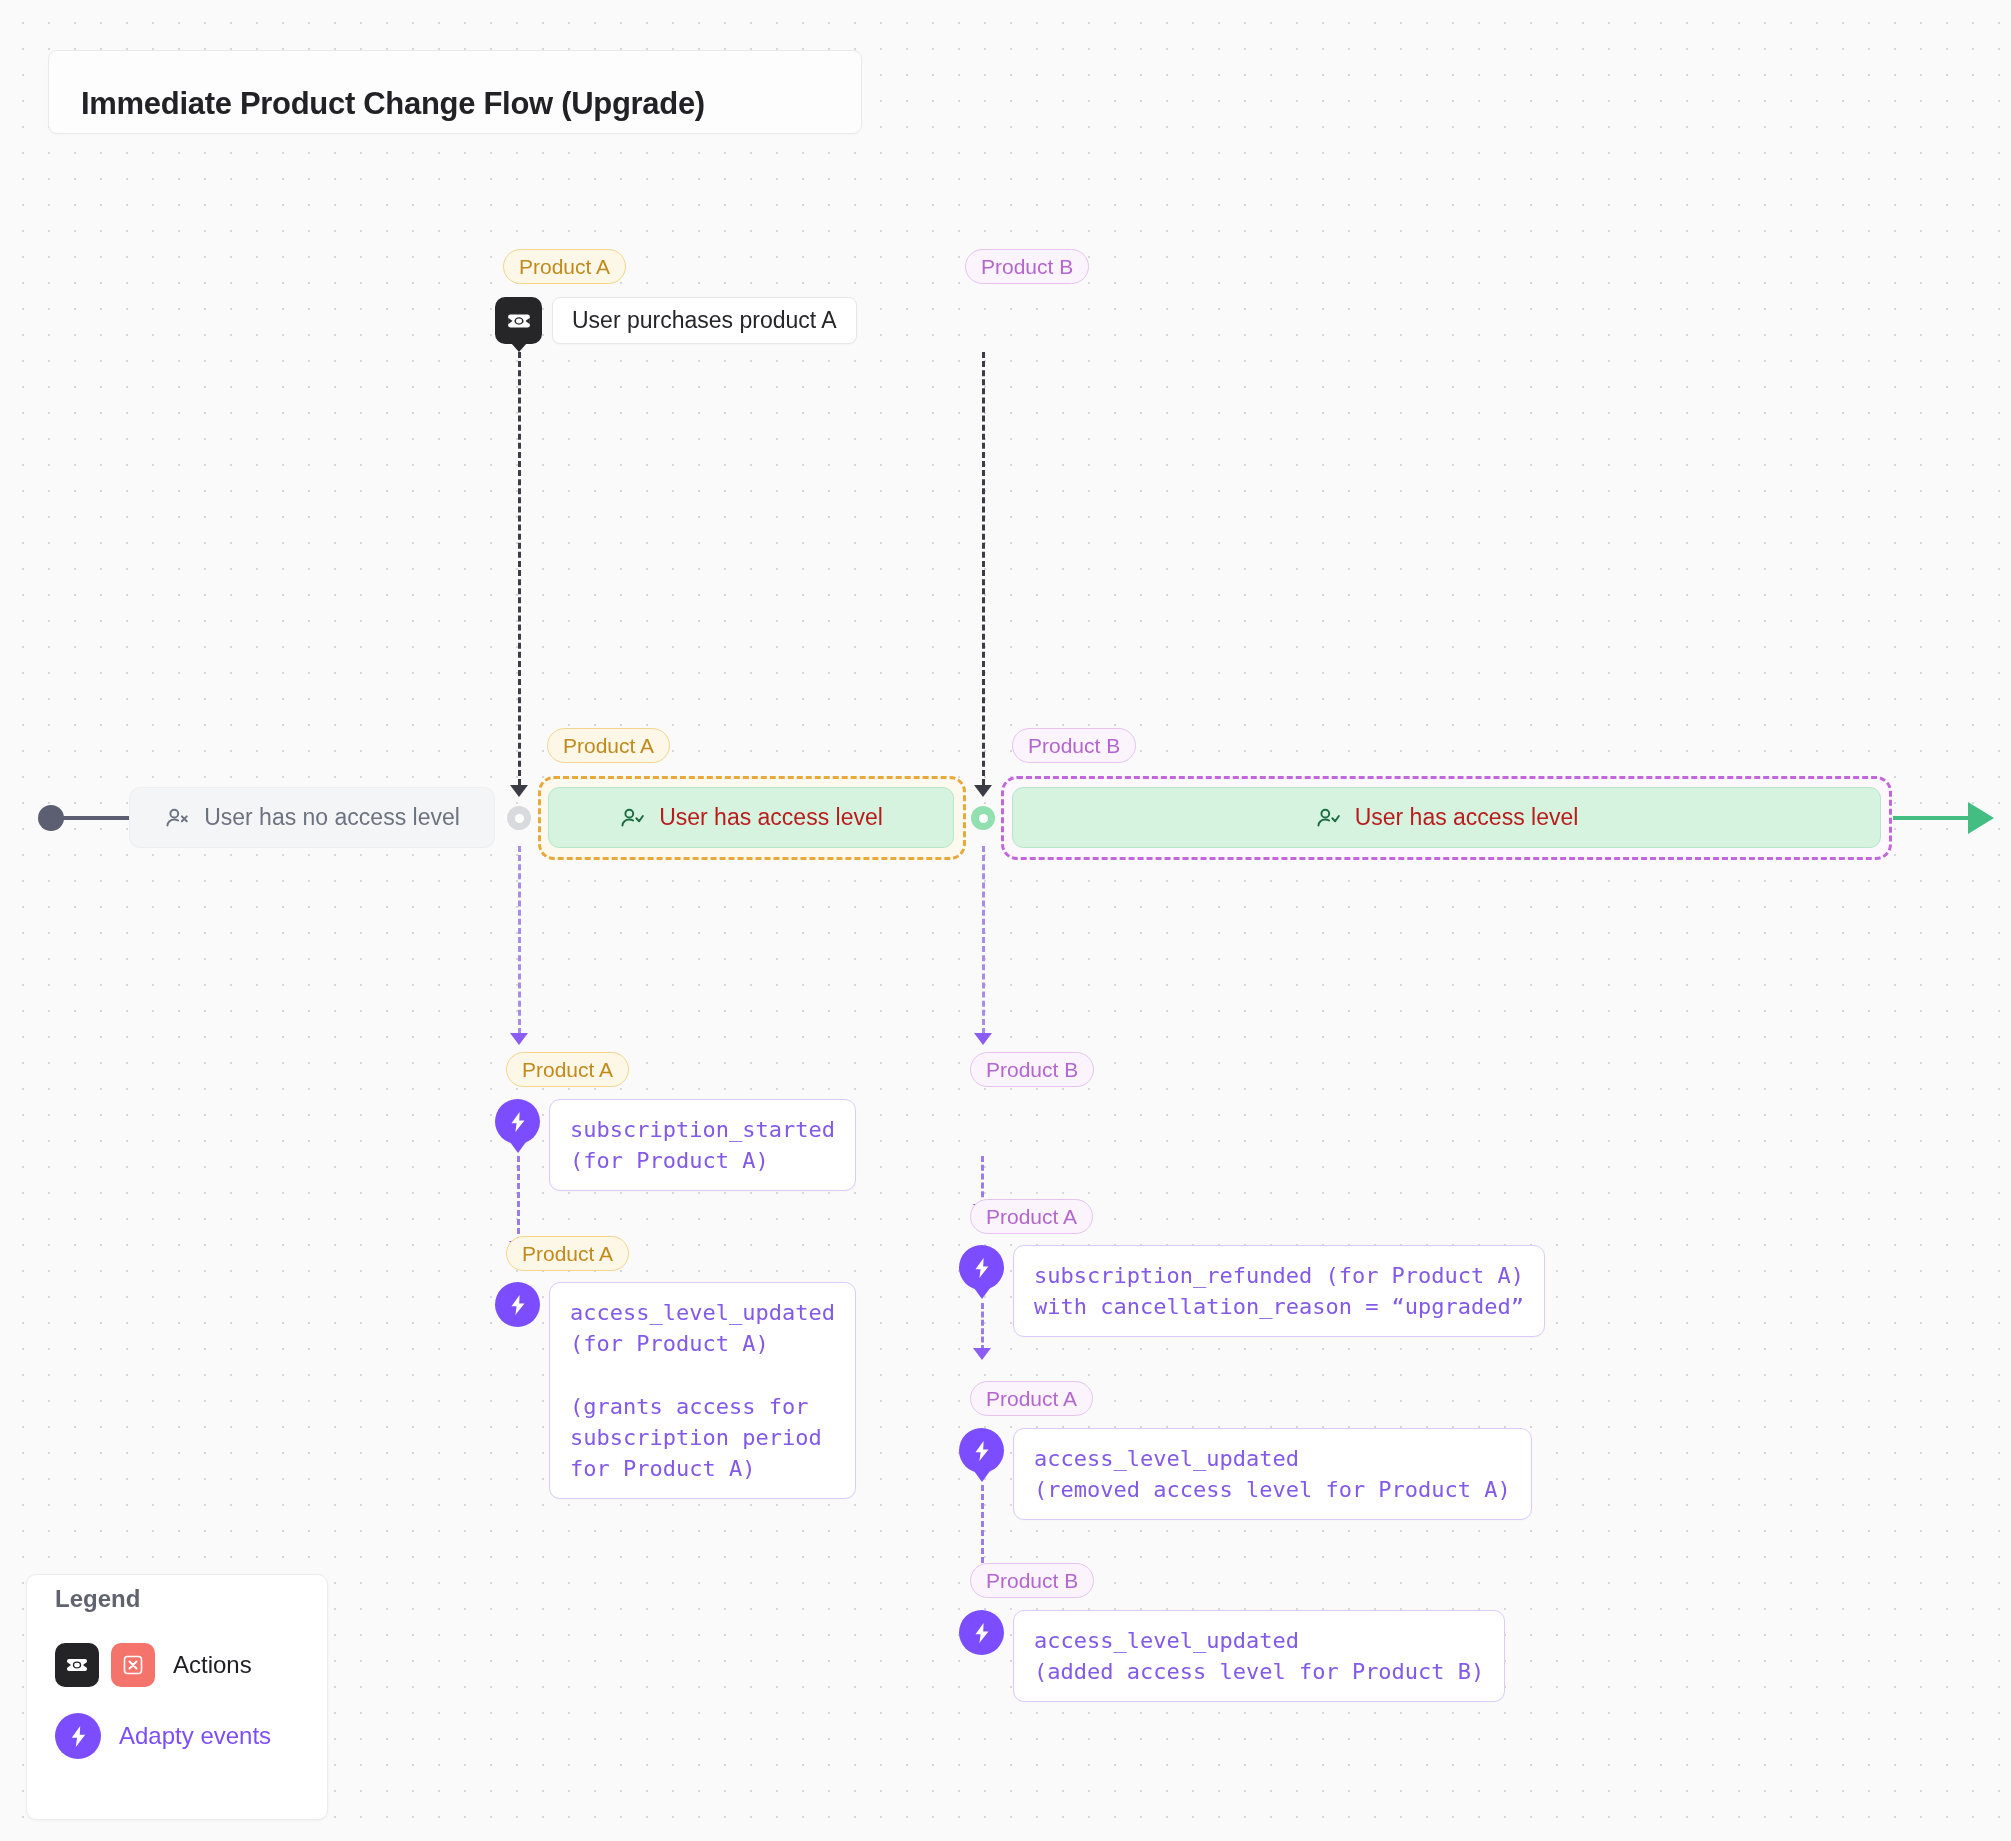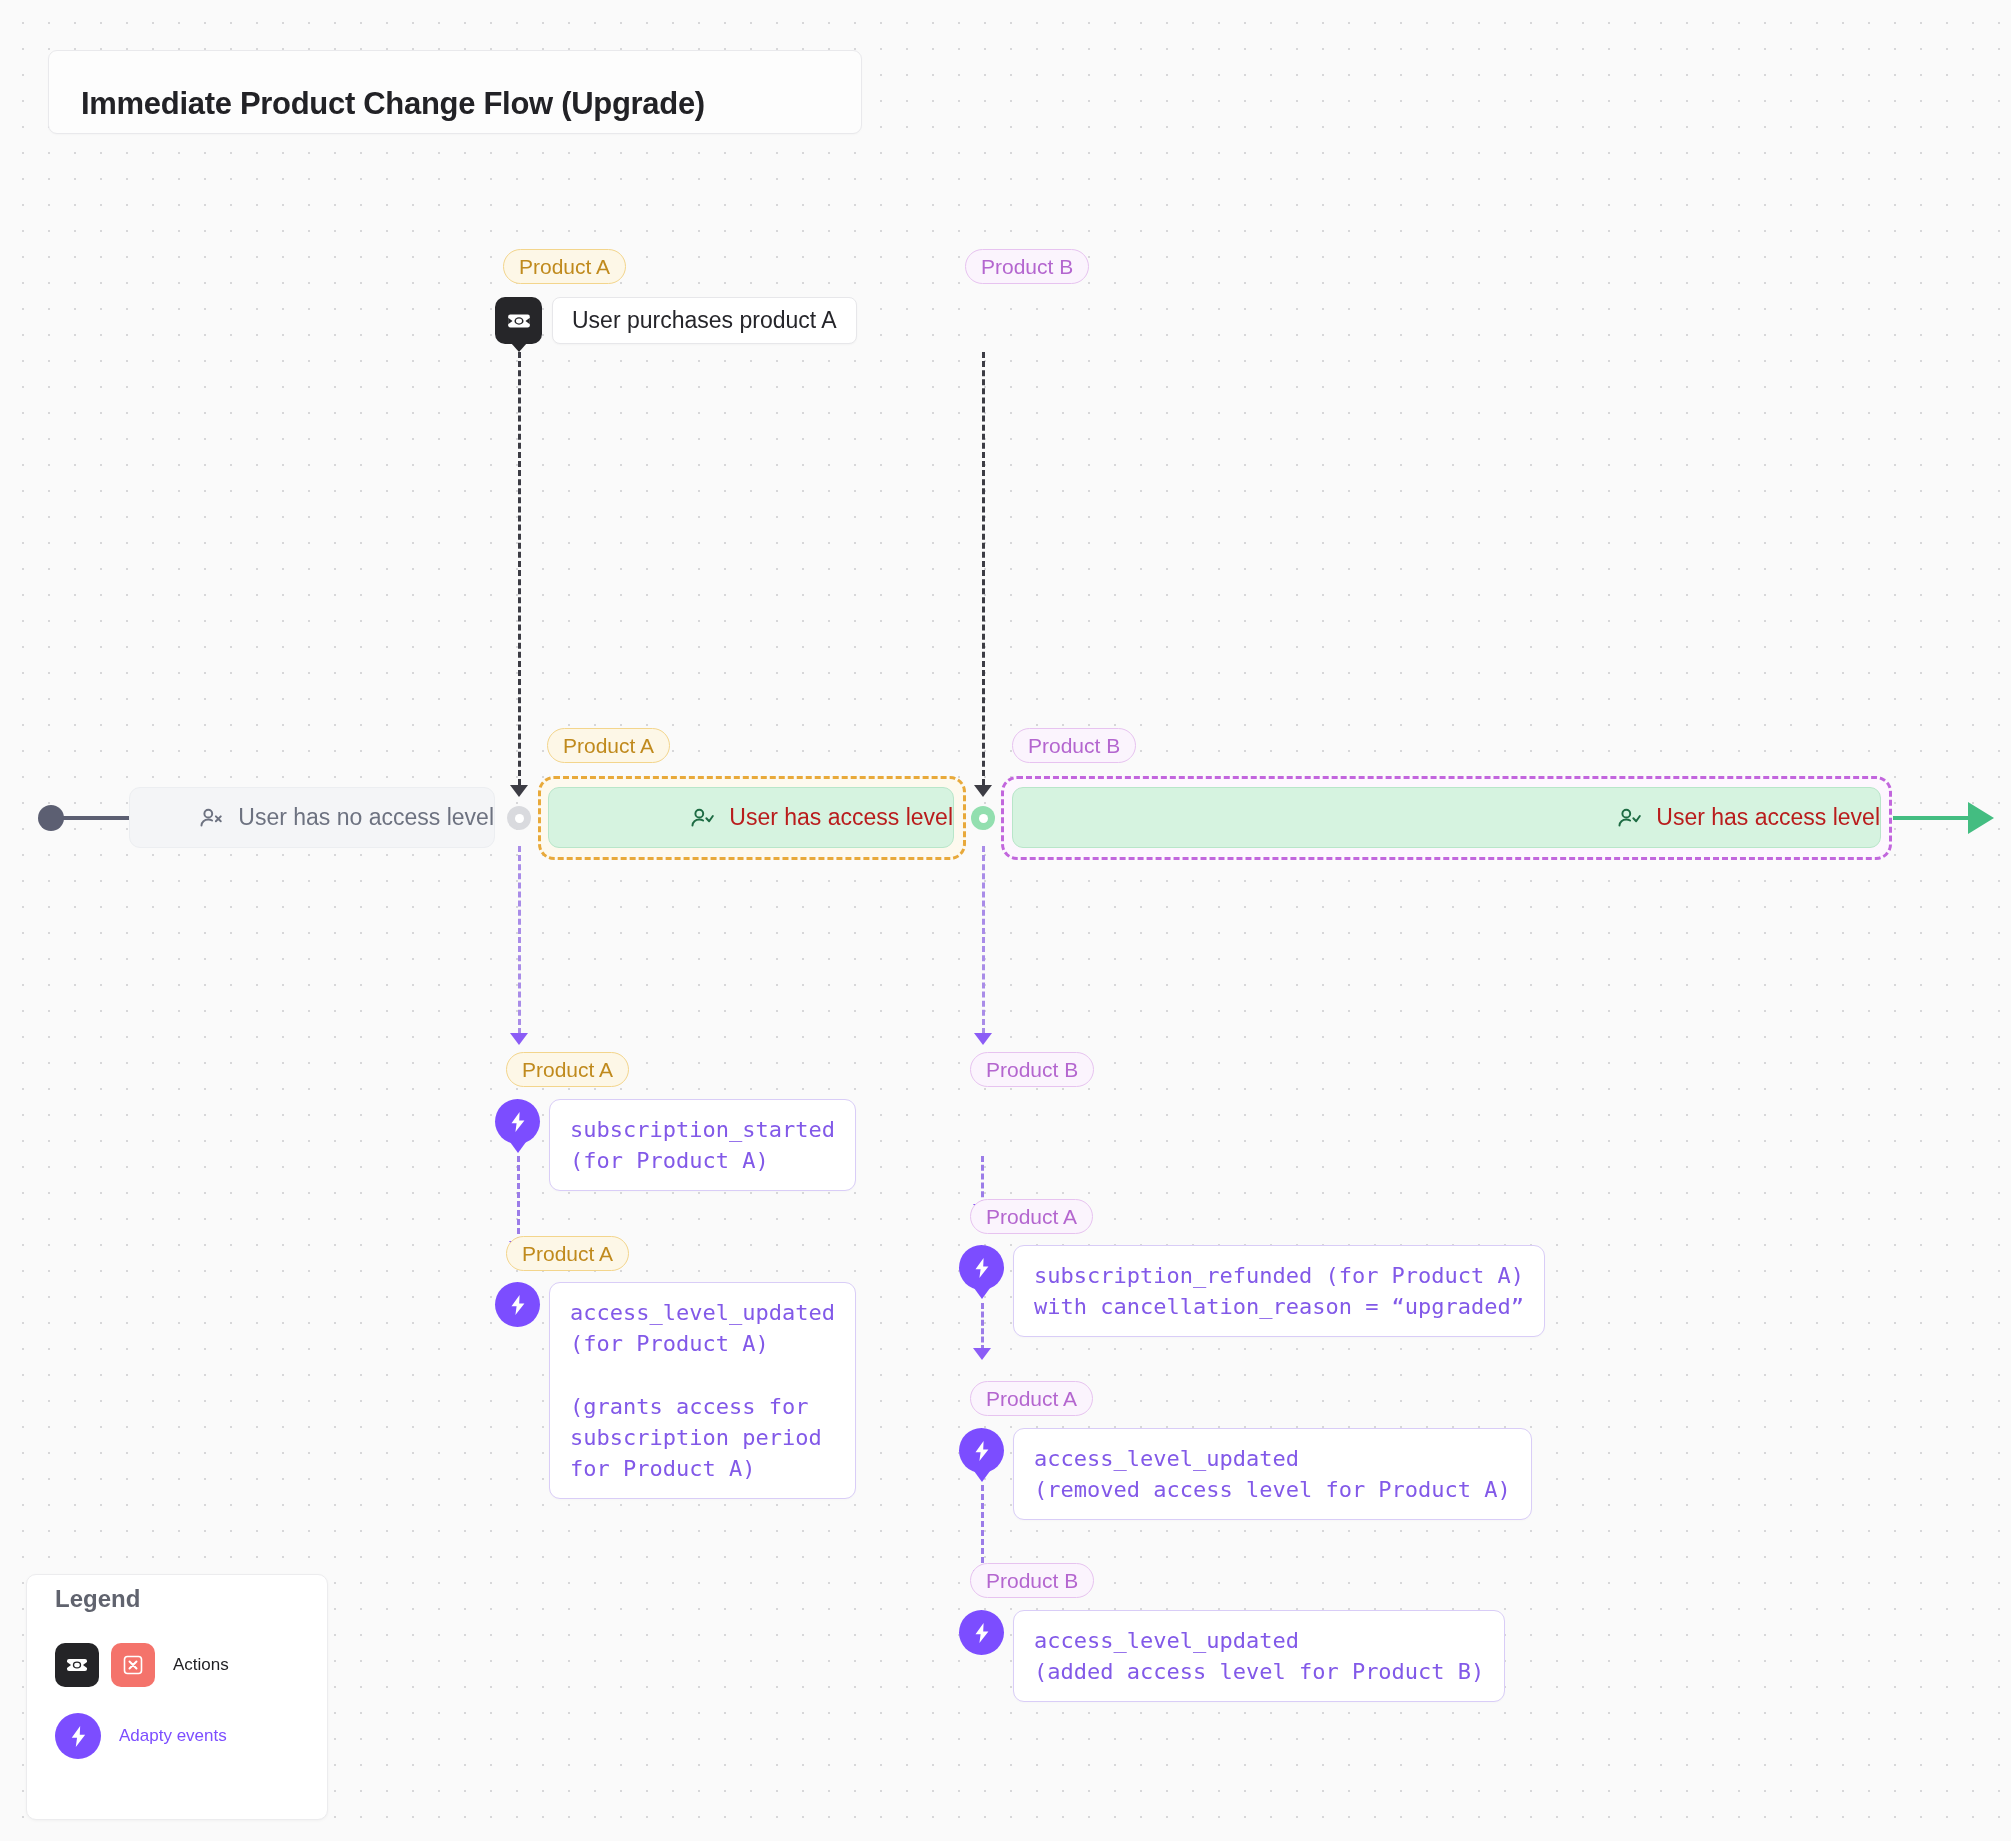--- a/index.html
+++ b/index.html
@@ -150,21 +150,21 @@
     background: #5c5f72;
     z-index: 3;
   }
 
   .state-box {
     position: absolute;
     height: 61px;
     border-radius: 11px;
     display: flex;
     align-items: center;
-    justify-content: flex-end;
+    justify-content: center;
     font-size: 23px;
     z-index: 4;
   }
   .state-box.no-access {
     background: #f4f5f7;
     border: 1px solid #eceef1;
     color: #6d7280;
   }
   .state-box.has-access {
     background: #d6f3e0;
@@ -283,21 +283,21 @@
     font-weight: 700;
     color: #60636e;
     margin-bottom: 30px;
   }
   .legend-row {
     display: flex;
     align-items: center;
     margin-bottom: 26px;
   }
   .legend-row .lbl {
-    font-size: 17px;
+    font-size: 24px;
     margin-left: 18px;
   }
   .legend-row .lbl.dark { color: #1e1e22; }
   .legend-row .lbl.purple { color: #7c4dff; font-weight: 400; }
   .sq {
     width: 44px; height: 44px;
     border-radius: 10px;
     display: flex;
     align-items: center;
     justify-content: center;

